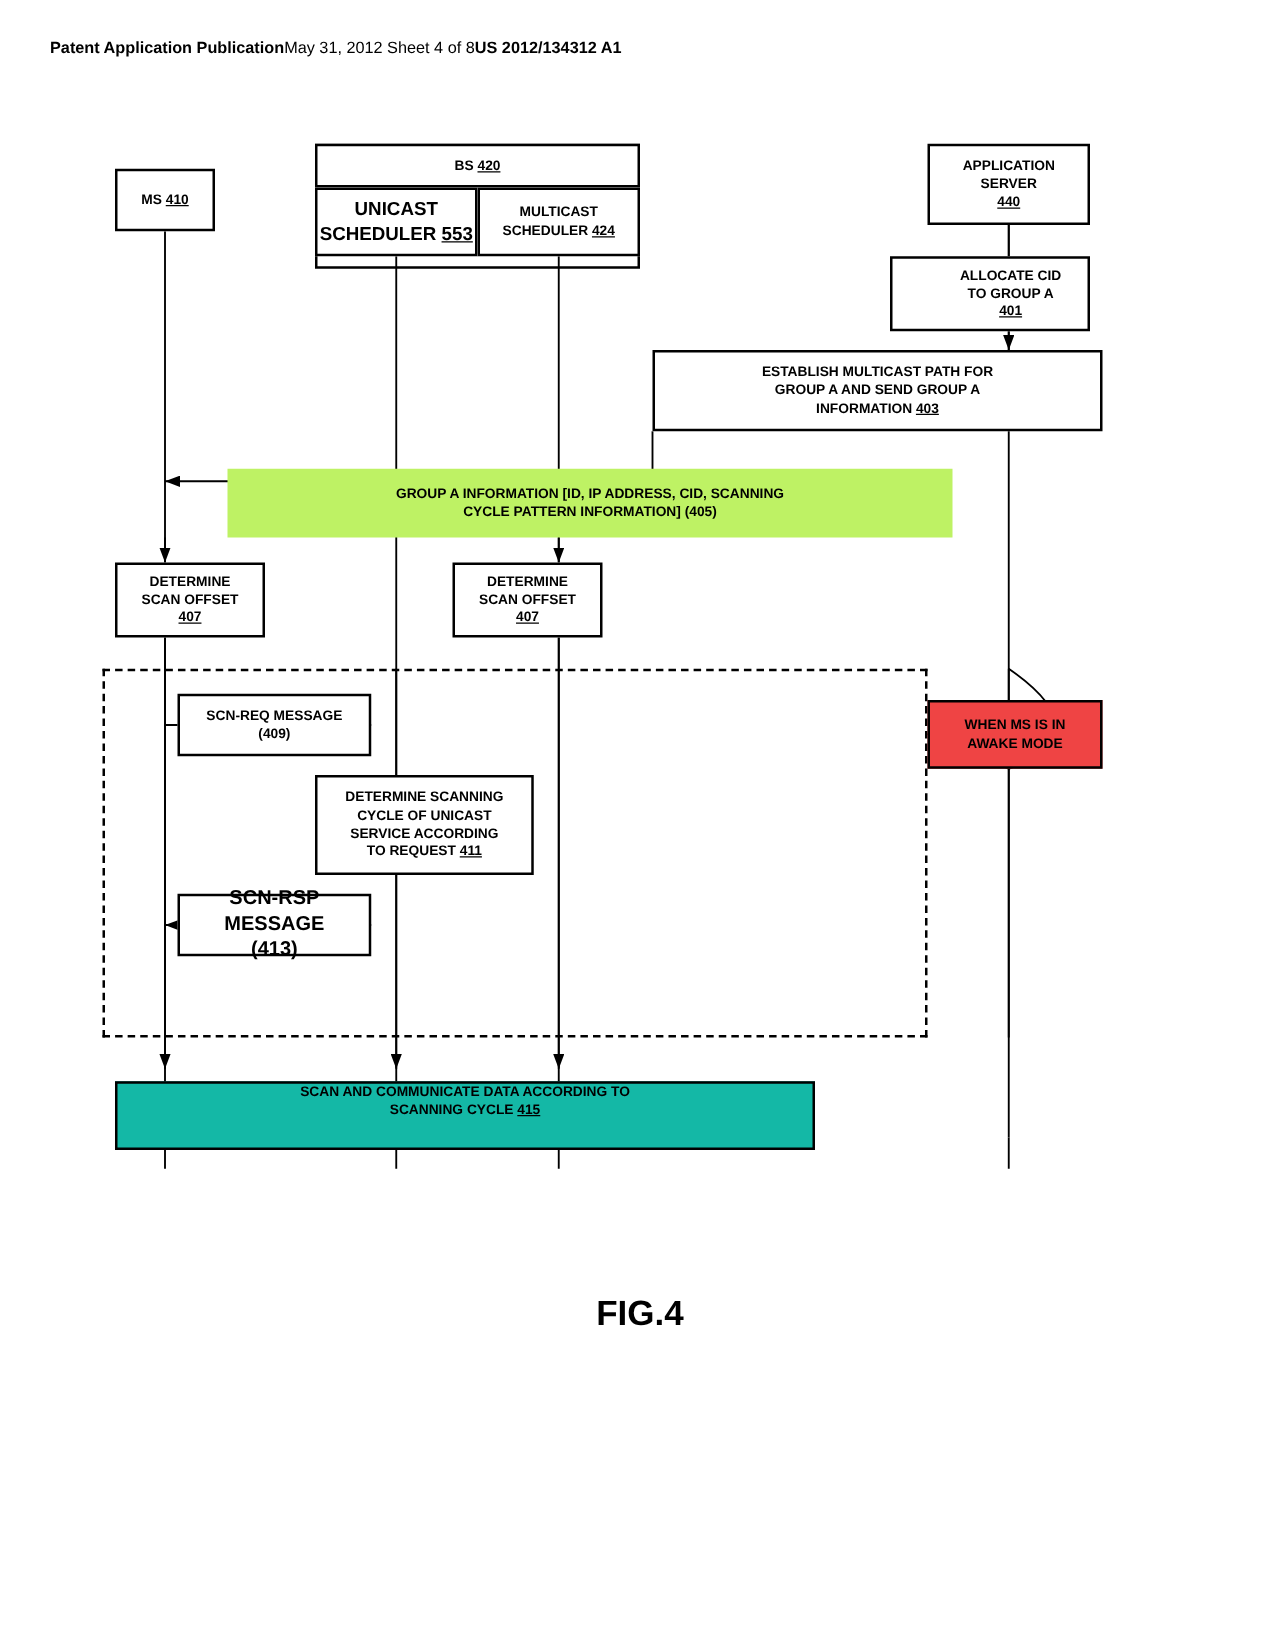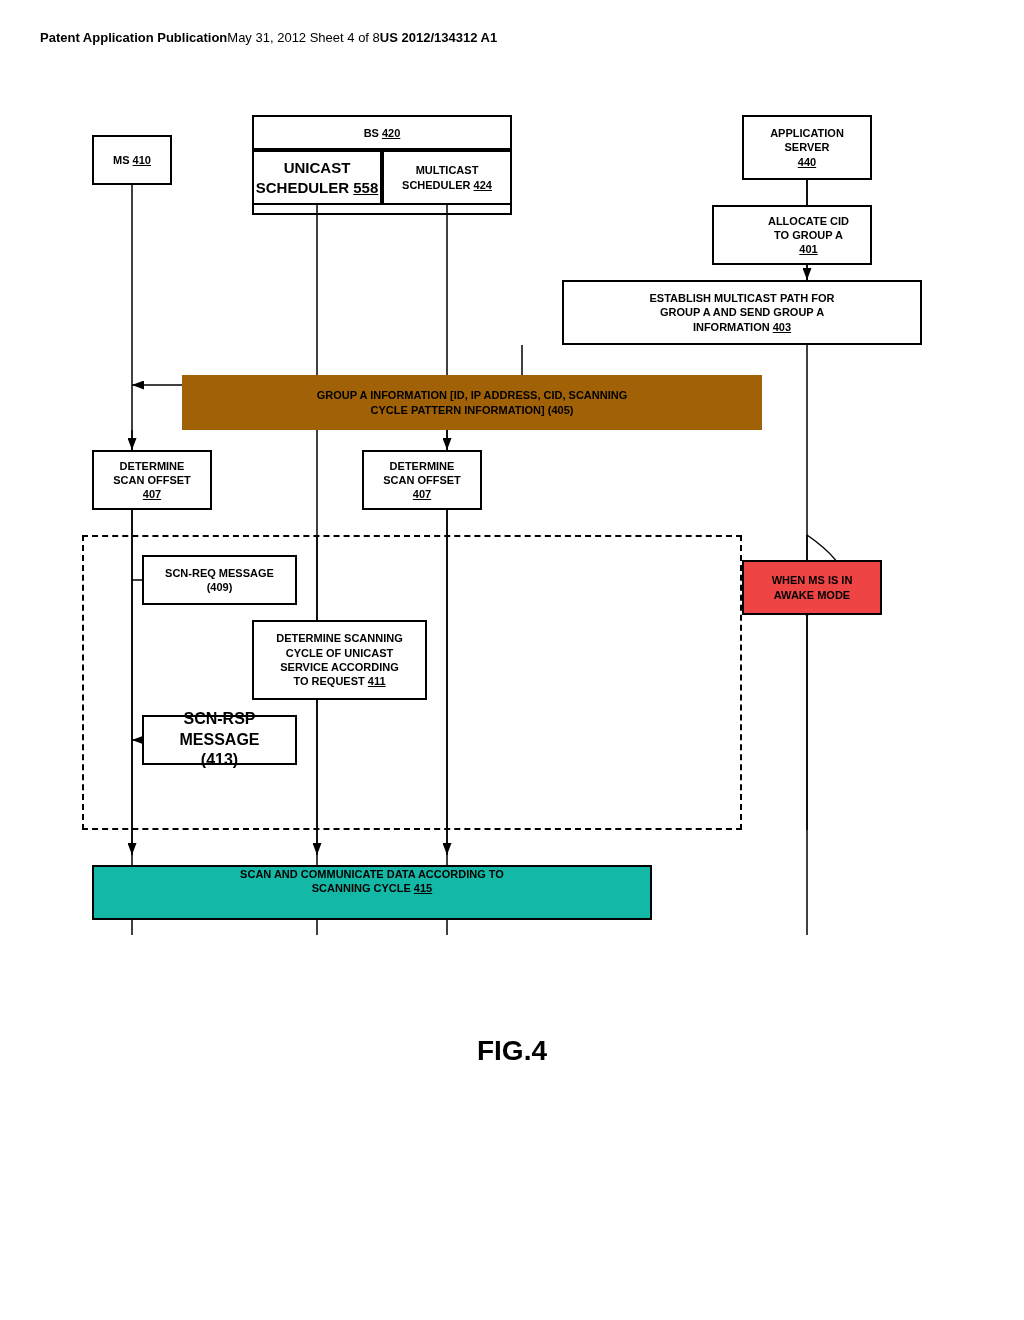--- a/index.html
+++ b/index.html
@@ -153,31 +153,30 @@
       border: 2px solid #000;
       background: #fff;
       text-align: center;
       font-size: 11px;
       font-family: Arial, Helvetica, sans-serif;
       display: flex;
       align-items: center;
       justify-content: center;
       font-weight: bold;
       line-height: 1.3;
-      margin-left: 40px;
     }
 
     .box-group-info {
       position: absolute;
       left: 120px;
       top: 270px;
       width: 580px;
       height: 55px;
       border: 0px solid #000;
-      background: #a16207;
+      background: #bef264;
       text-align: center;
       font-size: 11px;
       font-family: Arial, Helvetica, sans-serif;
       display: flex;
       align-items: center;
       justify-content: center;
       font-weight: bold;
       line-height: 1.3;
     }
 
@@ -440,21 +439,21 @@
       <span>MS <span class="underline">410</span></span>
     </div>
 
     <div class="bs-bottom-border"></div>
 
     <div class="bs-label">
       <span>BS <span class="underline">420</span></span>
     </div>
 
     <div class="box-unicast">
-      <span>UNICAST<br>SCHEDULER <span class="underline">558</span></span>
+      <span>UNICAST<br>SCHEDULER <span class="underline">553</span></span>
     </div>
 
     <div class="box-multicast">
       <span>MULTICAST<br>SCHEDULER <span class="underline">424</span></span>
     </div>
 
     <div class="box-app-server">
       <span>APPLICATION<br>SERVER<br><span class="underline">440</span></span>
     </div>
 

